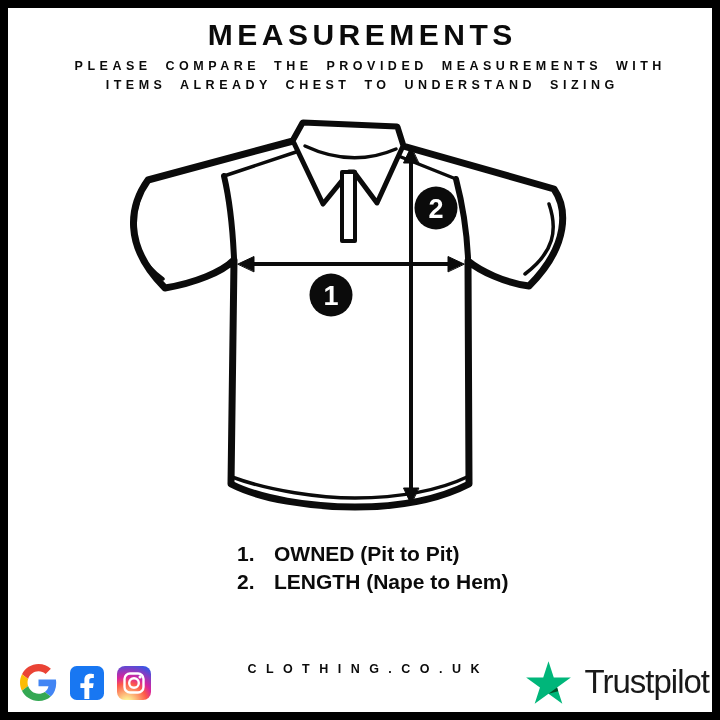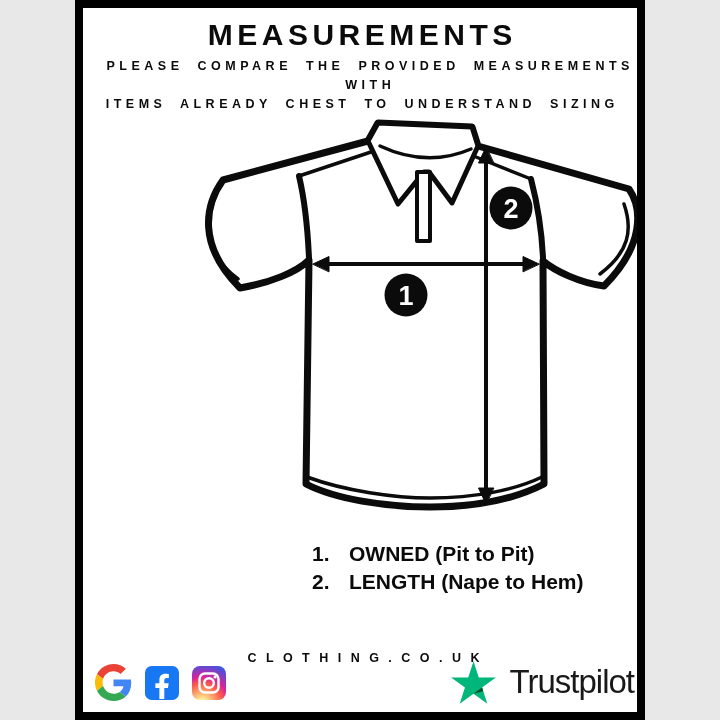--- a/index.html
+++ b/index.html
@@ -1,17 +1,17 @@
 <!DOCTYPE html>
 <html><head>
 <meta charset="utf-8">
 <style>
   html,body{margin:0;padding:0;background:#e8e8e8;}
   .canvas{
-    position:relative;width:570px;height:720px;background:#ffffff;
+    position:relative;width:720px;height:720px;background:#ffffff;
     font-family:"Liberation Sans","DejaVu Sans",sans-serif;color:#0b0b0b;
     overflow:hidden;margin:0 auto;
   }
   .frame{position:absolute;inset:0;border:8px solid #000;pointer-events:none;z-index:60;}
   
   .header{position:absolute;top:18px;left:0;right:0;text-align:center;z-index:5;}
   .title{font-size:30px;font-weight:800;letter-spacing:4.5px;padding-left:4.5px;margin:0;line-height:34px;}
   .sub{font-size:12.5px;font-weight:700;letter-spacing:4.5px;word-spacing:6px;margin:0;line-height:19px;padding-left:4.5px;}
   .sub.first{margin-top:5px;margin-left:16px;}
   
@@ -21,21 +21,21 @@
   .legend-row{display:flex;font-size:21px;font-weight:700;line-height:28px;}
   .legend-num{width:37px;}
   
   .social{position:absolute;left:20px;top:664px;display:flex;align-items:center;gap:13px;z-index:5;}
   .fb-badge{display:block;}
   .ig-badge{width:34px;height:34px;border-radius:8px;position:relative;
     background:radial-gradient(circle at 30% 110%, #fdf497 0%, #fdf497 8%, #fd5949 45%, #d6249f 60%, #285AEB 95%);}
   .ig-badge svg{position:absolute;inset:0;}
   .brand{position:absolute;left:0;right:0;top:648px;text-align:center;z-index:5;}
   .brand-name{font-size:32px;font-weight:800;letter-spacing:12px;padding-left:12px;line-height:30px;}
-  .brand-sub{font-size:12.5px;font-weight:700;letter-spacing:3px;padding-left:10px;margin-top:3px;}
+  .brand-sub{font-size:12.5px;font-weight:700;letter-spacing:3px;padding-left:10px;margin-top:14px;}
   .trustpilot{position:absolute;right:11px;top:660px;display:flex;align-items:center;gap:14px;z-index:5;}
   .tp-text{font-size:33px;font-weight:500;color:#191919;letter-spacing:-1px;line-height:44px;}
 </style>
 </head>
 <body>
 
 <div class="canvas">
 
   <div class="header">
     <h1 class="title">MEASUREMENTS</h1>

